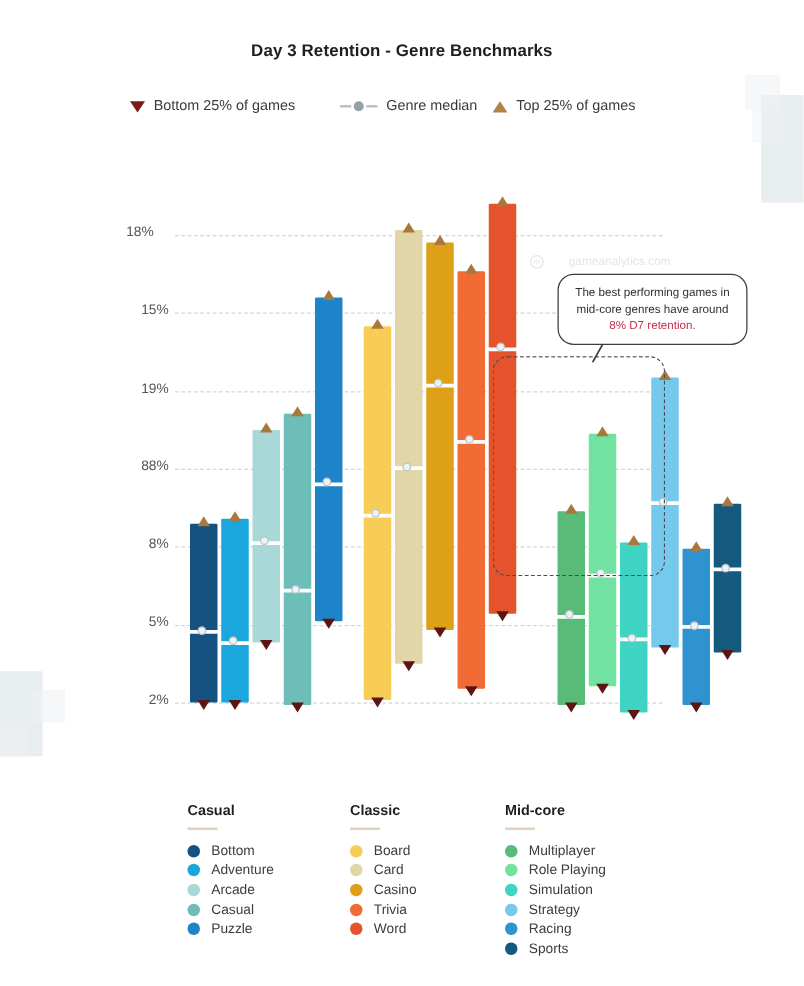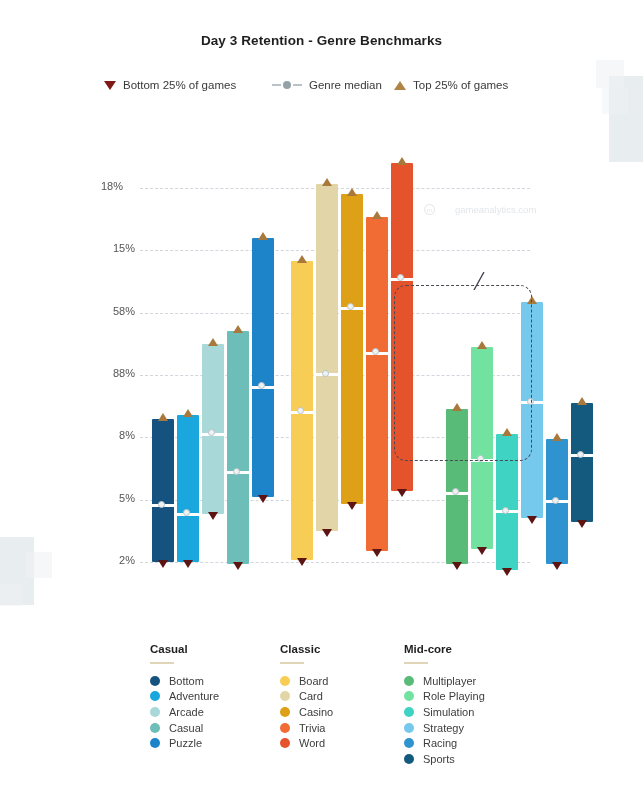--- a/index.html
+++ b/index.html
@@ -128,21 +128,21 @@
       <div class="gridline" style="top: 374.9px;"></div>
       <div class="gridline" style="top: 312.6px;"></div>
       <div class="gridline" style="top: 250.3px;"></div>
       <div class="gridline" style="top: 188px;"></div>
     </div>
   <div id="ylabels">
       <div class="ylab" style="top: 553.8px; left: 101px;">2%</div>
       <div class="ylab" style="top: 491.5px; left: 101px;">5%</div>
       <div class="ylab" style="top: 429.2px; left: 101px;">8%</div>
       <div class="ylab" style="top: 366.9px; left: 101px;">88%</div>
-      <div class="ylab" style="top: 304.6px; left: 101px;">58%</div>
+      <div class="ylab" style="top: 304.6px; left: 101px;">19%</div>
       <div class="ylab" style="top: 242.3px; left: 101px;">15%</div>
       <div class="ylab" style="top: 180px; left: 89px;">18%</div>
     </div>
   <div id="bars">
       <div class="bar" title="Action" style="left: 152px; top: 418.51px; width: 22px; height: 143.29px; background: rgb(22, 82, 127);"></div>
       <div class="cap-top" style="left: 157.5px; top: 412.51px;"></div>
       <div class="cap-bot" style="left: 157.5px; top: 559.8px;"></div>
       <div class="med-line" style="left: 150px; top: 504.23px; width: 26px;"></div>
       <div class="med-dot" style="left: 158px; top: 500.73px;"></div>
       <div class="bar" title="Adventure" style="left: 177px; top: 415.395px; width: 22px; height: 146.405px; background: rgb(25, 167, 221);"></div>
@@ -221,20 +221,25 @@
       <div class="med-line" style="left: 569px; top: 454.39px; width: 26px;"></div>
       <div class="med-dot" style="left: 577px; top: 450.89px;"></div>
     </div>
 
   <div id="highlight-box"></div>
 
   <svg id="callout-tail" viewBox="0 0 14 18">
     <path d="M12 0 L2 18" stroke="#3d3d45" stroke-width="1.3" fill="none"></path>
   </svg>
 
+  <div id="callout">
+    <div>The best performing games in</div>
+    <div>mid-core genres have around</div>
+    <div class="hl">8% D7 retention.</div>
+  </div>
 
 
   <div id="watermark">
     <span class="wm-badge">m</span>
     <span>gameanalytics.com</span>
   </div>
 </div>
 
 <div id="bottom-legend">
     <div class="bl-col c0">

